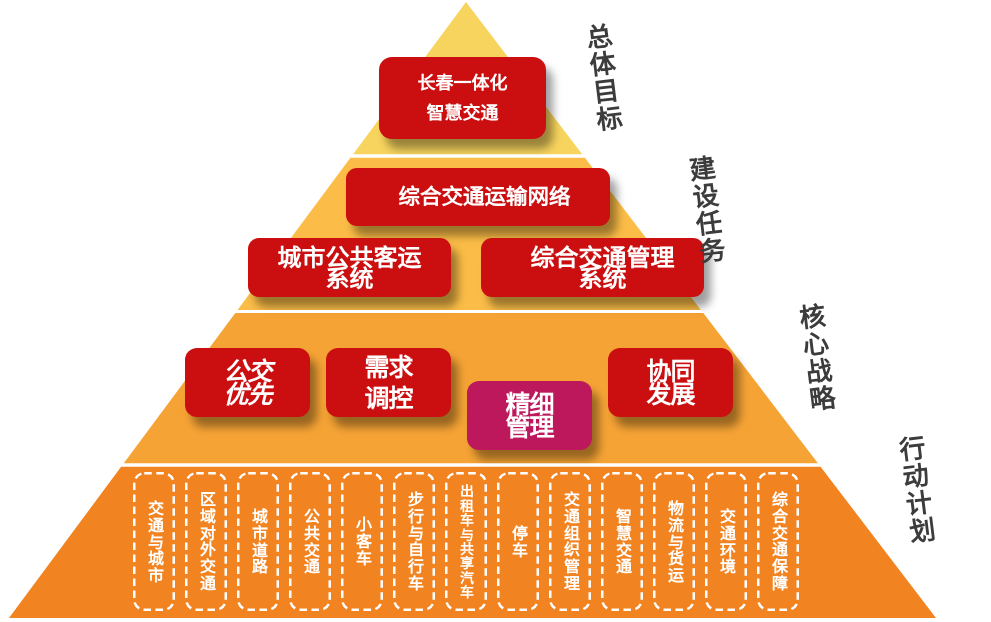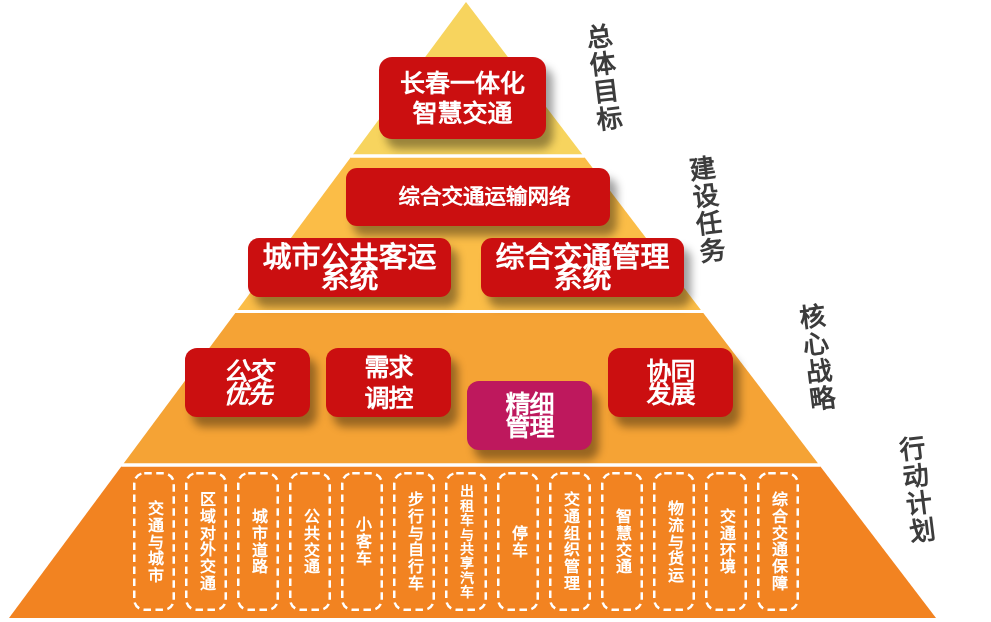--- a/index.html
+++ b/index.html
@@ -31,31 +31,31 @@
     color: #ffffff;
     font-weight: 700;
     text-align: center;
     box-shadow: 7px 10px 9px rgba(0, 0, 0, 0.38);
   }
   .red-box span { display: block; }
 
   .box-top {
     left: 379px; top: 57px; width: 167px; height: 82px;
     border-radius: 13px;
-    font-size: 25px; line-height: 30px;
+    font-size: 18px; line-height: 30px;
   }
   .box-network {
     left: 346px; top: 168px; width: 251px; height: 58px;
     border-radius: 11px;
     font-size: 21.5px; line-height: 24px;
   }
   .box-task {
     top: 238px; width: 203px; height: 59px;
     border-radius: 11px;
-    font-size: 29px; line-height: 21px;
+    font-size: 24px; line-height: 21px;
   }
   .box-task-0 { left: 248px; }
   .box-task-1 { left: 481px; }
 
   .box-strategy {
     top: 348px; width: 125px; height: 69px;
     border-radius: 12px;
     font-size: 25px; line-height: 23px;
     letter-spacing: -1px;
   }
@@ -139,21 +139,21 @@
     </div>
 
     <div class="red-box box-network" style="background: rgb(203, 15, 16); padding-left: 13px;">
       <span>综合交通运输网络</span>
     </div>
 
     <div class="red-box box-task box-task-0" style="background: rgb(203, 15, 16);">
       <span>城市公共客运</span>
       <span>系统</span>
     </div>
-    <div class="red-box box-task box-task-1" style="background: rgb(203, 15, 16);">
+    <div class="red-box box-task box-task-1" style="background: rgb(203, 15, 16); padding-left: 20px;">
       <span>综合交通管理</span>
       <span>系统</span>
     </div>
 
     <div class="red-box box-strategy box-strategy-0" style="background: rgb(203, 15, 16); font-style: italic;">
       <span>公交</span>
       <span>优先</span>
     </div>
     <div class="red-box box-strategy box-strategy-1" style="background: rgb(203, 15, 16);">
       <span>需求</span>

